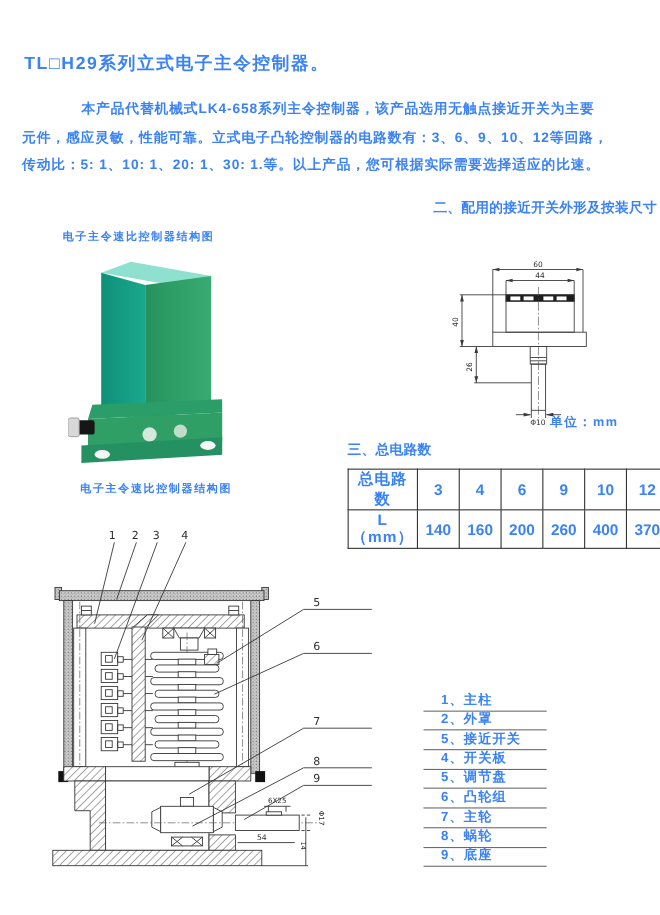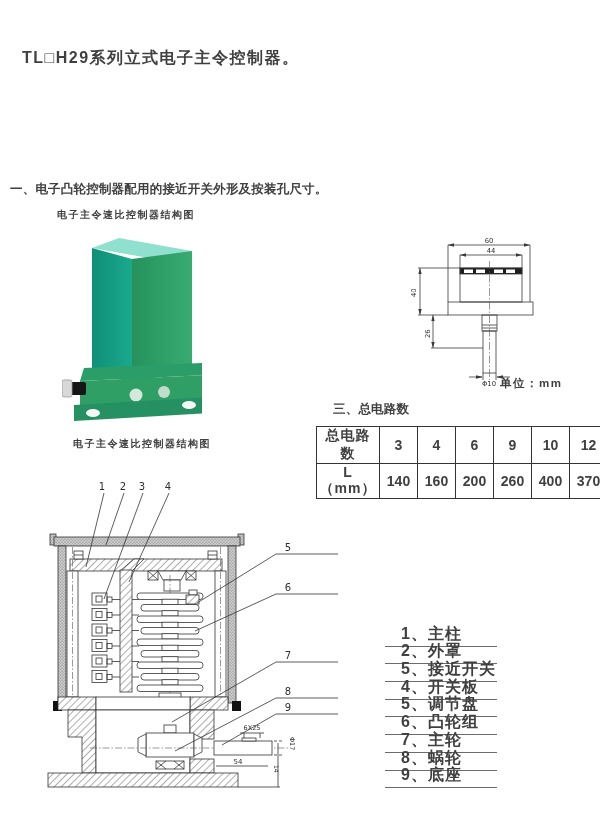--- a/index.html
+++ b/index.html
@@ -1,60 +1,65 @@
 <!DOCTYPE html>
 <html><head>
 <meta charset="utf-8">
 <style>
   html,body { margin:0; padding:0; background:#888; }
   .page {
     position:relative; width:600px; height:832px; margin:0 auto;
     background:#ffffff; overflow:hidden;
     font-family:"Liberation Sans","DejaVu Sans",sans-serif;
-    color:#404040;
+    color:#3b82f6;
   }
   .abs { position:absolute; }
   .title {
     left:22px; top:48px; font-size:16px; font-weight:bold; letter-spacing:1.5px;
     white-space:nowrap;
   }
   .intro { left:20px; top:87px; width:568px; font-size:12.5px; font-weight:bold; }
   .intro-line { line-height:25.5px; letter-spacing:0.8px; white-space:nowrap; }
   .indent { padding-left:54px; }
   .sec-heading { font-size:12.5px; font-weight:bold; white-space:nowrap; letter-spacing:0.2px; }
   .h1a { left:10px; top:181px; }
   .h1b { left:394px; top:181px; }
   .cap { font-size:10px; font-weight:bold; letter-spacing:1.5px; white-space:nowrap; }
   .cap-top { left:57px; top:208px; }
   .cap-bottom { left:73px; top:437px; }
   .unit-label { left:500px; top:376px; font-size:11.5px; font-weight:bold; white-space:nowrap; }
-  .h3 { left:333px; top:401px; }
+  .h3 { left:316px; top:401px; }
   .circ-table { left:316px; top:426px; border-collapse:collapse; }
   .circ-table td {
     border:1.6px solid #343434; text-align:center; font-size:14px; font-weight:bold;
     height:20px; padding:0 2px; min-width:33px;
   }
   .circ-table td.rowhead { min-width:58px; letter-spacing:1px; }
   .legend { left:385px; top:629px; width:112px; }
   .legend-item {
     height:17.7px; box-sizing:border-box; border-bottom:1px solid #6b6b6b;
-    font-size:16px; font-weight:bold; letter-spacing:1px; padding-left:16px;
+    font-size:12px; font-weight:bold; letter-spacing:1px; padding-left:16px;
     display:flex; align-items:flex-end; padding-bottom:1px; white-space:nowrap;
   }
   svg text { font-family:"DejaVu Sans","Liberation Sans",sans-serif; fill:#2e2e2e; }
 </style>
 </head>
 <body>
 
 <div class="page">
 
   <div class="abs title">TL□H29系列立式电子主令控制器。</div>
 
-
-  <div class="abs sec-heading h1a">一、电子凸轮控制器配用的接近开关外形及按装孔尺寸。</div>
+  <div class="abs intro">
+    <div class="intro-line indent">本产品代替机械式LK4-658系列主令控制器，该产品选用无触点接近开关为主要</div>
+    <div class="intro-line">元件，感应灵敏，性能可靠。立式电子凸轮控制器的电路数有：3、6、9、10、12等回路，</div>
+    <div class="intro-line">传动比：5: 1、10: 1、20: 1、30: 1.等。以上产品，您可根据实际需要选择适应的比速。</div>
+  </div>
+
+  <div class="abs sec-heading h1b">二、配用的接近开关外形及按装尺寸</div>
 
   <div class="abs cap cap-top">电子主令速比控制器结构图</div>
 
   <svg class="abs" style="left:62px; top:234px;" width="140" height="198" viewBox="0 0 140 198">
     <defs>
       <linearGradient id="frontG" x1="0" y1="0" x2="1" y2="0">
         <stop offset="0" stop-color="#27915c"></stop>
         <stop offset="0.5" stop-color="#2f9f68"></stop>
         <stop offset="1" stop-color="#38ab72"></stop>
       </linearGradient>

